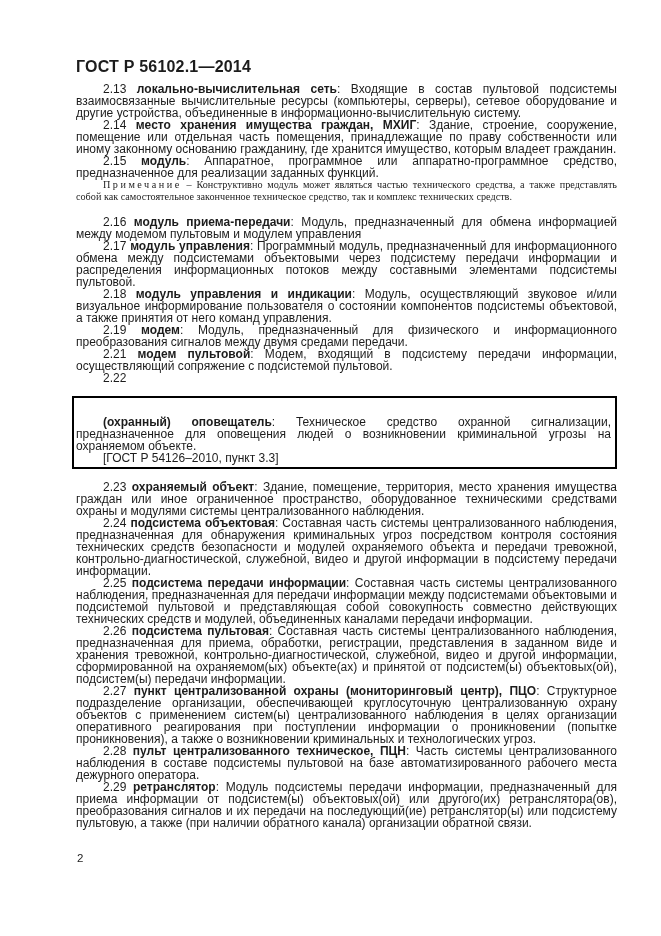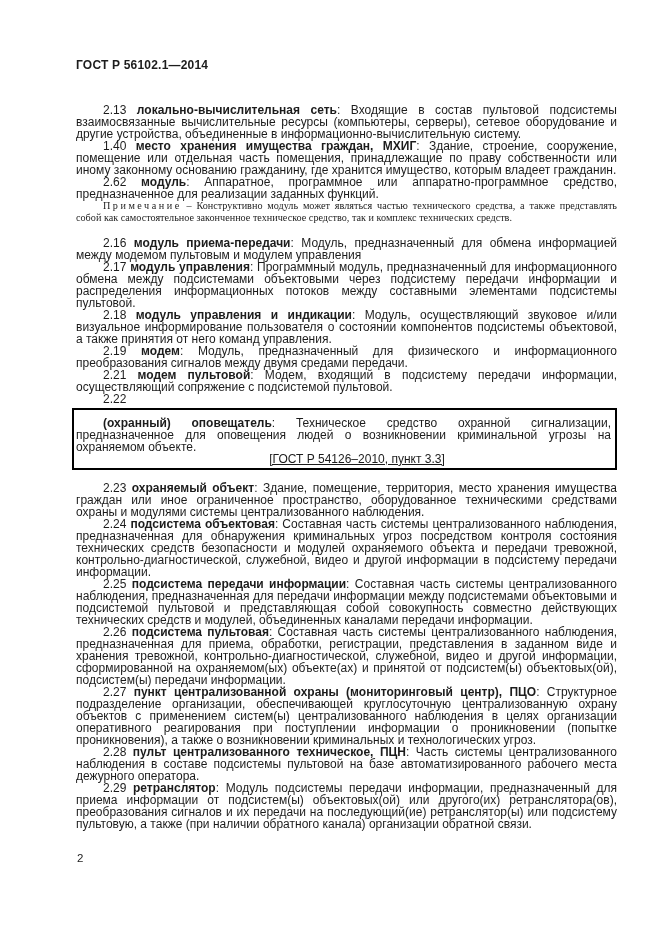--- a/index.html
+++ b/index.html
@@ -13,22 +13,22 @@
     position: relative;
     overflow: hidden;
   }
   .page {
     position: absolute;
     inset: 0;
     padding: 58px 44px 0 76px;
   }
   .doc-header {
     font-weight: 700;
-    font-size: 12px;
-    margin: 0 0 32px 0;
+    font-size: 16px;
+    margin: 0 0 7px 0;
     letter-spacing: 0.2px;
   }
   .content p.para {
     margin: 0;
     font-size: 12px;
     line-height: 12px;
     text-align: justify;
     text-indent: 27px;
   }
   .content p.para b { font-weight: 700; }
@@ -37,40 +37,40 @@
     font-size: 10.2px;
     line-height: 12.3px;
     text-align: justify;
     text-indent: 27px;
     font-family: Liberation Serif, serif;
   }
   .note-label { letter-spacing: 2.5px; }
   .spacer { height: 12px; }
   .boxed {
     border: 2px solid #000000;
-    margin: 3px 0 0 -4px;
-    padding: 7px 4px 3px 2px;
+    margin: 12px 0 0 -4px;
+    padding: 18px 4px 3px 2px;
   }
-  .boxed p.source { text-align: center; text-decoration: underline; }
+  .boxed p.source { text-align: left; }
   .page-number {
     position: absolute;
     left: 77px;
     top: 852px;
     font-size: 11.5px;
   }
 </style>
 </head>
 <body>
 
 <div class="page">
   <div class="doc-header">ГОСТ Р 56102.1—2014</div>
   <div class="content" id="content">
       <p class="para"><span class="num">2.13</span>&nbsp;<b class="term">локально-вычислительная сеть</b><span class="body">: Входящие в состав пультовой подсистемы взаимосвязанные вычислительные ресурсы (компьютеры, серверы), сетевое оборудование и другие устройства, объединенные в информационно-вычислительную систему.</span></p>
-      <p class="para"><span class="num">1.40</span>&nbsp;<b class="term">место хранения имущества граждан, МХИГ</b><span class="body">: Здание, строение, сооружение, помещение или отдельная часть помещения, принадлежащие по праву собственности или иному законному основанию гражданину, где хранится имущество, которым владеет гражданин.</span></p>
-      <p class="para"><span class="num">2.62</span>&nbsp;<b class="term">модуль</b><span class="body">: Аппаратное, программное или аппаратно-программное средство, предназначенное для реализации заданных функций.</span></p>
+      <p class="para"><span class="num">2.14</span>&nbsp;<b class="term">место хранения имущества граждан, МХИГ</b><span class="body">: Здание, строение, сооружение, помещение или отдельная часть помещения, принадлежащие по праву собственности или иному законному основанию гражданину, где хранится имущество, которым владеет гражданин.</span></p>
+      <p class="para"><span class="num">2.15</span>&nbsp;<b class="term">модуль</b><span class="body">: Аппаратное, программное или аппаратно-программное средство, предназначенное для реализации заданных функций.</span></p>
       <p class="note"><span class="note-label">Примечание</span> <span class="note-body">– Конструктивно модуль может являться частью технического средства, а также представлять собой как самостоятельное законченное техническое средство, так и комплекс технических средств.</span></p>
       <div class="spacer"></div>
       <p class="para"><span class="num">2.16</span>&nbsp;<b class="term">модуль приема-передачи</b><span class="body">: Модуль, предназначенный для обмена информацией между модемом пультовым и модулем управления</span></p>
       <p class="para"><span class="num">2.17</span>&nbsp;<b class="term">модуль управления</b><span class="body">: Программный модуль, предназначенный для информационного обмена между подсистемами объектовыми через подсистему передачи информации и распределения информационных потоков между составными элементами подсистемы пультовой.</span></p>
       <p class="para"><span class="num">2.18</span>&nbsp;<b class="term">модуль управления и индикации</b><span class="body">: Модуль, осуществляющий звуковое и/или визуальное информирование пользователя о состоянии компонентов подсистемы объектовой, а также принятия от него команд управления.</span></p>
       <p class="para"><span class="num">2.19</span>&nbsp;<b class="term">модем</b><span class="body">: Модуль, предназначенный для физического и информационного преобразования сигналов между двумя средами передачи.</span></p>
       <p class="para"><span class="num">2.21</span>&nbsp;<b class="term">модем пультовой</b><span class="body">: Модем, входящий в подсистему передачи информации, осуществляющий сопряжение с подсистемой пультовой.</span></p>
       <p class="para"><span class="num">2.22</span></p>
       <div class="boxed">
         <p class="para"><b class="term">(охранный) оповещатель</b><span class="body">: Техническое средство охранной сигнализации, предназначенное для оповещения людей о возникновении криминальной угрозы на охраняемом объекте.</span></p>

